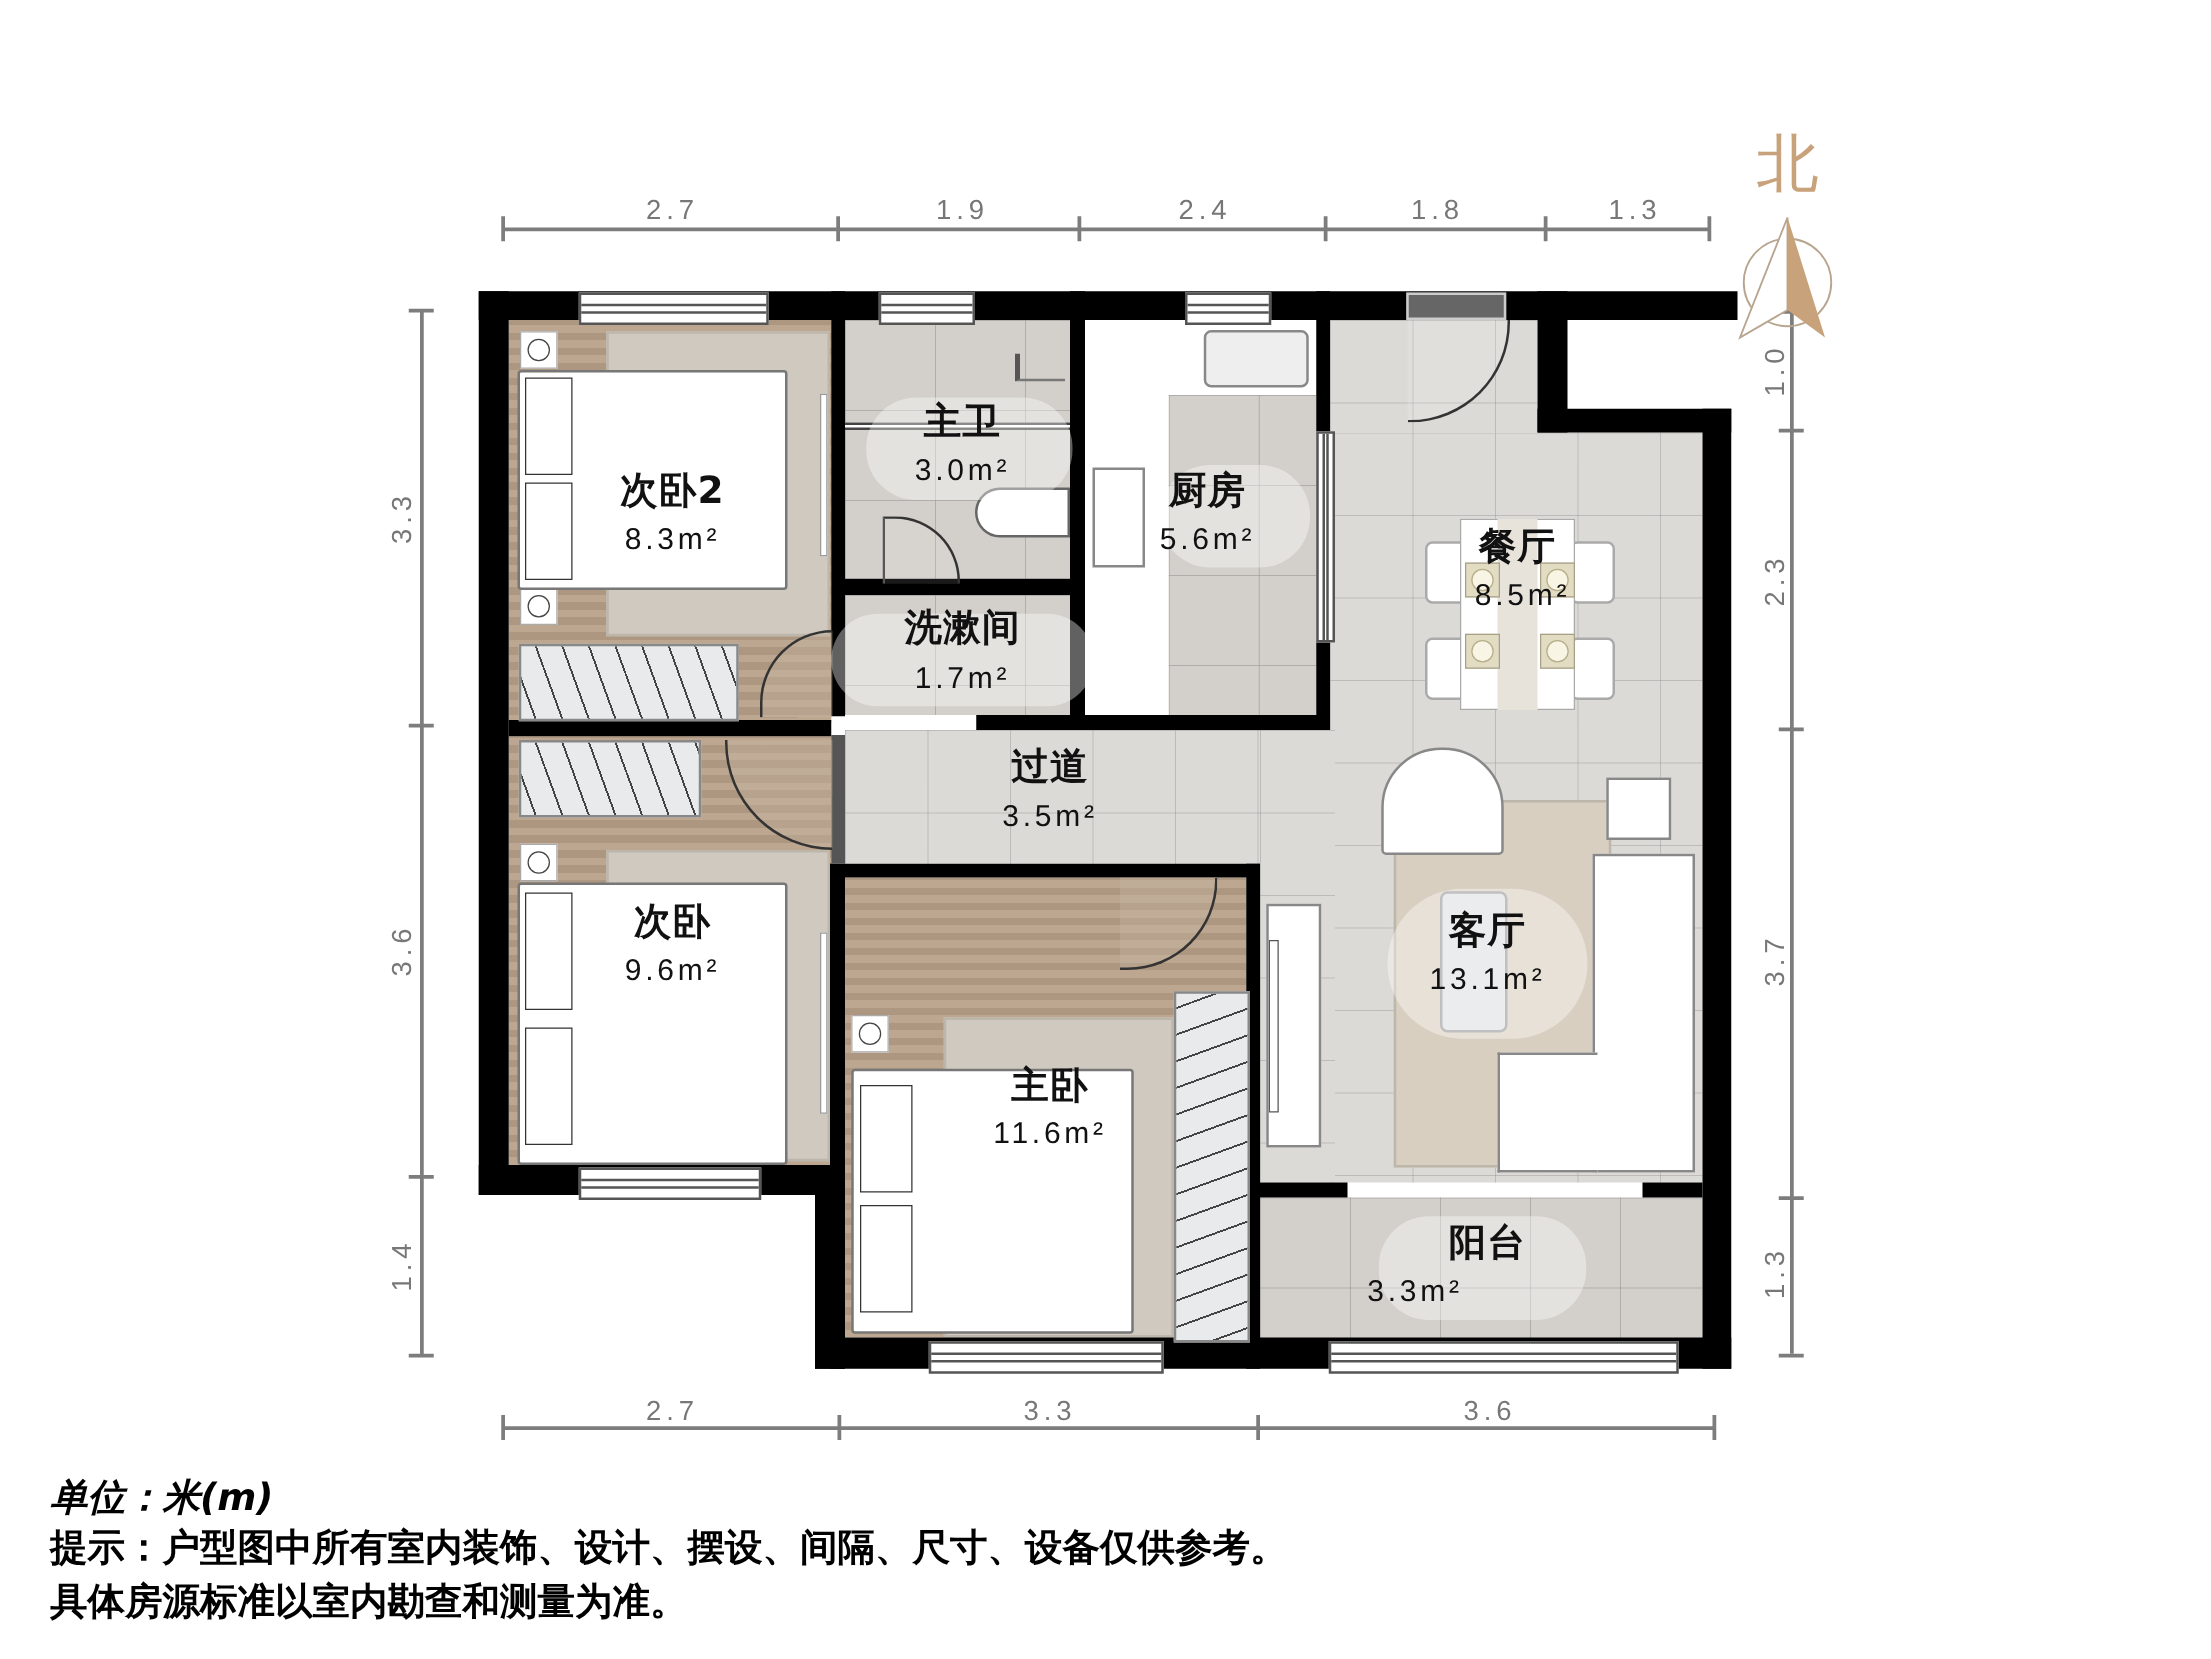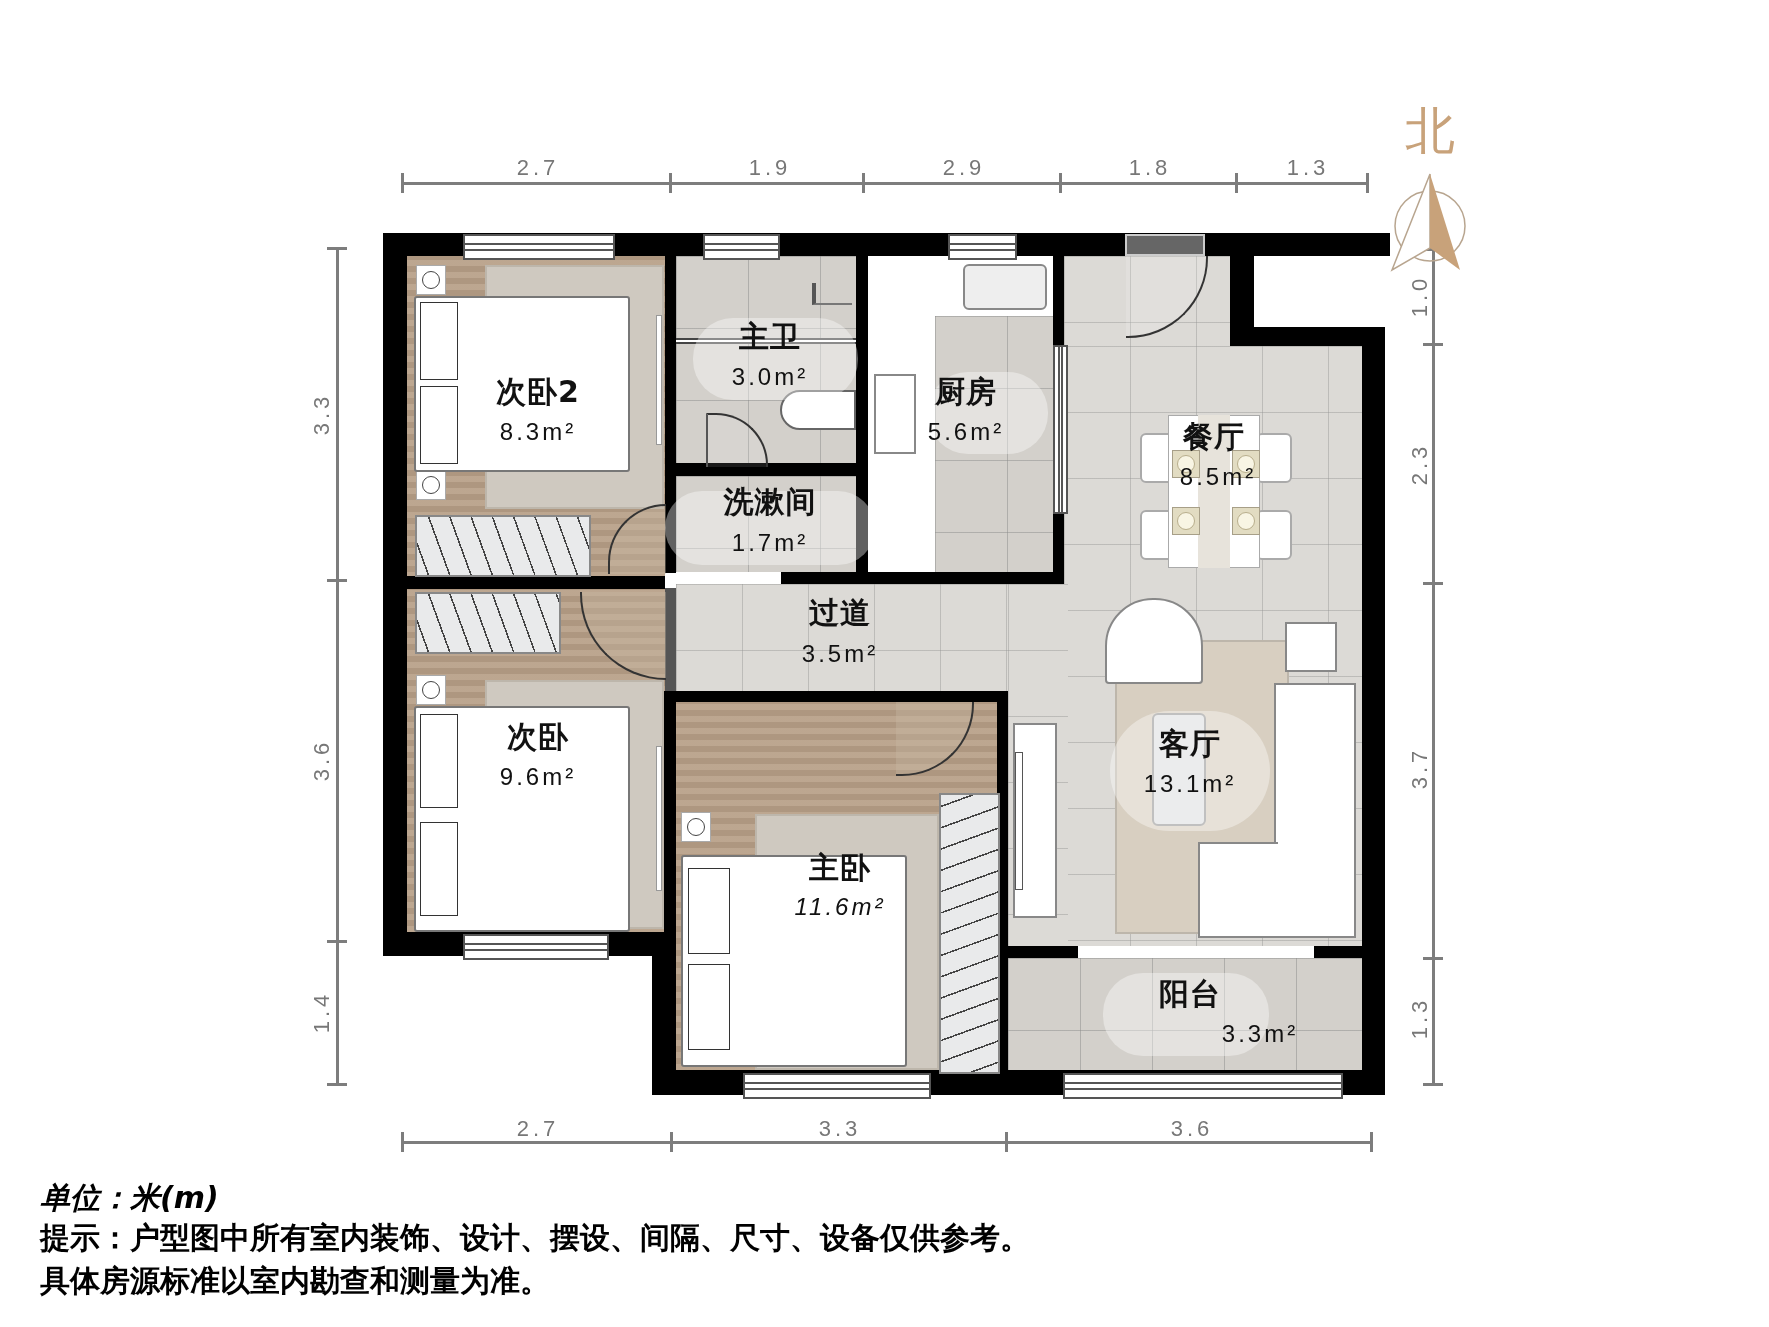--- a/index.html
+++ b/index.html
@@ -48,21 +48,21 @@
 <div>
   <div class="dim-h" style="left:402px;top:182px;width:966px;"></div>
   <div class="tick-h" style="left:401px;top:173px;"></div>
   <div class="tick-h" style="left:669px;top:173px;"></div>
   <div class="tick-h" style="left:862px;top:173px;"></div>
   <div class="tick-h" style="left:1059px;top:173px;"></div>
   <div class="tick-h" style="left:1235px;top:173px;"></div>
   <div class="tick-h" style="left:1366px;top:173px;"></div>
   <span class="dim-label" style="left:538px;top:155px;">2.7</span>
   <span class="dim-label" style="left:770px;top:155px;">1.9</span>
-  <span class="dim-label" style="left:964px;top:155px;">2.9</span>
+  <span class="dim-label" style="left:964px;top:155px;">2.4</span>
   <span class="dim-label" style="left:1150px;top:155px;">1.8</span>
   <span class="dim-label" style="left:1308px;top:155px;">1.3</span>
 </div>
 
 <div>
   <div class="dim-h" style="left:402px;top:1141px;width:969px;"></div>
   <div class="tick-h" style="left:401px;top:1132px;"></div>
   <div class="tick-h" style="left:670px;top:1132px;"></div>
   <div class="tick-h" style="left:1005px;top:1132px;"></div>
   <div class="tick-h" style="left:1370px;top:1132px;"></div>
@@ -230,26 +230,26 @@
   <span class="room-name" style="left:1214px;top:417px;">餐厅</span>
   <span class="room-area" style="left:1218px;top:463px;">8.5m²</span>
 
   <span class="room-name" style="left:840px;top:593px;">过道</span>
   <span class="room-area" style="left:840px;top:640px;">3.5m²</span>
 
   <span class="room-name" style="left:538px;top:717px;">次卧</span>
   <span class="room-area" style="left:538px;top:763px;">9.6m²</span>
 
   <span class="room-name" style="left:840px;top:848px;">主卧</span>
-  <span class="room-area" style="left:840px;top:893px;font-style:italic;">11.6m²</span>
+  <span class="room-area" style="left:840px;top:893px;">11.6m²</span>
 
   <span class="room-name" style="left:1190px;top:724px;">客厅</span>
   <span class="room-area" style="left:1190px;top:770px;">13.1m²</span>
 
   <span class="room-name" style="left:1190px;top:974px;">阳台</span>
-  <span class="room-area" style="left:1260px;top:1020px;text-align:right;">3.3m²</span>
+  <span class="room-area" style="left:1132px;top:1020px;text-align:right;">3.3m²</span>
 </div>
 
 <div>
   <div class="note" style="top:1178px;font-style:italic;">单位：米(m)</div>
   <div class="note" style="top:1218px;">提示：户型图中所有室内装饰、设计、摆设、间隔、尺寸、设备仅供参考。</div>
   <div class="note" style="top:1261px;">具体房源标准以室内勘查和测量为准。</div>
 </div>
 
 </body></html>

